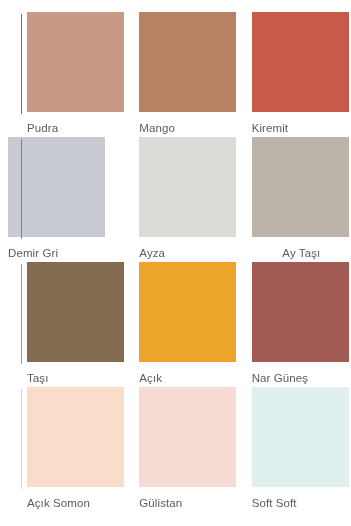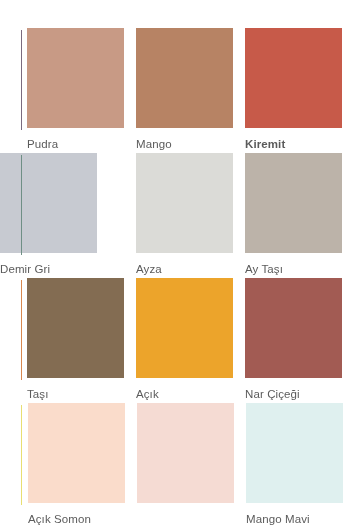--- a/index.html
+++ b/index.html
@@ -12,21 +12,21 @@
     background: #ffffff;
     font-family: "Liberation Sans", sans-serif;
     overflow: hidden;
   }
 
   .palette {
     position: relative;
     width: 351px;
     height: 526px;
     box-sizing: border-box;
-    padding: 28px 0 0 0;
+    padding: 12px 0 0 0;
   }
 
   .row {
     position: relative;
     display: flex;
     height: 125px;
     box-sizing: border-box;
   }
   .row:last-child { height: 128px; justify-content: center; }
 
@@ -38,20 +38,21 @@
     width: 1px;
     height: 100px;
   }
 
   .cell {
     box-sizing: border-box;
     width: 104px;
     margin-right: 5px;
     display: flex;
     flex-direction: column;
+    margin-left: 8px;
   }
   .cell.first { margin-left: 27px; }
   .cell:last-child { margin-right: 0; }
 
   .swatch {
     width: 97px;
     height: 100px;
     flex: none;
   }
 
@@ -74,64 +75,65 @@
     <div class="cell first">
       <div class="swatch" style="background-color: rgb(200, 154, 133);"></div>
       <div class="cell-label" style="color: rgb(91, 91, 91);">Pudra</div>
     </div>
     <div class="cell">
       <div class="swatch" style="background-color: rgb(183, 131, 100);"></div>
       <div class="cell-label" style="color: rgb(91, 91, 91);">Mango</div>
     </div>
     <div class="cell">
       <div class="swatch" style="background-color: rgb(199, 90, 73);"></div>
-      <div class="cell-label" style="color: rgb(91, 91, 91); font-weight: bold;">Kiremit</div>
+      <div class="cell-label" style="color: rgb(91, 91, 91);">Kiremit</div>
     </div>
   </div>
 
   <div class="row">
     <div class="row-rule" style="background-color: rgb(111, 143, 133);"></div>
     <div class="cell">
       <div class="swatch" style="background-color: rgb(199, 202, 209);"></div>
       <div class="cell-label" style="color: rgb(91, 91, 91);">Demir Gri</div>
     </div>
     <div class="cell first">
       <div class="swatch" style="background-color: rgb(219, 219, 215);"></div>
       <div class="cell-label" style="color: rgb(91, 91, 91);">Ayza</div>
     </div>
     <div class="cell">
       <div class="swatch" style="background-color: rgb(188, 179, 169);"></div>
-      <div class="cell-label" style="color: rgb(91, 91, 91);">Ay Taşı</div>
+      <div class="cell-label" style="color: rgb(91, 91, 91); text-align: center;">Ay Taşı</div>
     </div>
   </div>
 
   <div class="row">
     <div class="row-rule" style="background-color: rgb(217, 136, 79);"></div>
     <div class="cell first">
       <div class="swatch" style="background-color: rgb(131, 108, 82);"></div>
       <div class="cell-label" style="color: rgb(91, 91, 91);">Taşı</div>
     </div>
     <div class="cell">
       <div class="swatch" style="background-color: rgb(236, 164, 43);"></div>
       <div class="cell-label" style="color: rgb(91, 91, 91);">Açık</div>
     </div>
     <div class="cell">
       <div class="swatch" style="background-color: rgb(162, 91, 83);"></div>
-      <div class="cell-label" style="color: rgb(91, 91, 91);">Nar Çiçeği</div>
+      <div class="cell-label" style="color: rgb(91, 91, 91);">Nar Güneş</div>
     </div>
   </div>
 
   <div class="row">
     <div class="row-rule" style="background-color: rgb(232, 223, 114);"></div>
     <div class="cell first">
       <div class="swatch" style="background-color: rgb(250, 220, 203);"></div>
       <div class="cell-label" style="color: rgb(91, 91, 91);">Açık Somon</div>
     </div>
     <div class="cell">
       <div class="swatch" style="background-color: rgb(245, 219, 211);"></div>
+      <div class="cell-label" style="color: rgb(91, 91, 91);">Gülistan</div>
     </div>
     <div class="cell">
       <div class="swatch" style="background-color: rgb(223, 240, 239);"></div>
-      <div class="cell-label" style="color: rgb(91, 91, 91);">Mango Mavi</div>
+      <div class="cell-label" style="color: rgb(91, 91, 91);">Soft Soft</div>
     </div>
   </div>
 
 </div>
 
 </body></html>

